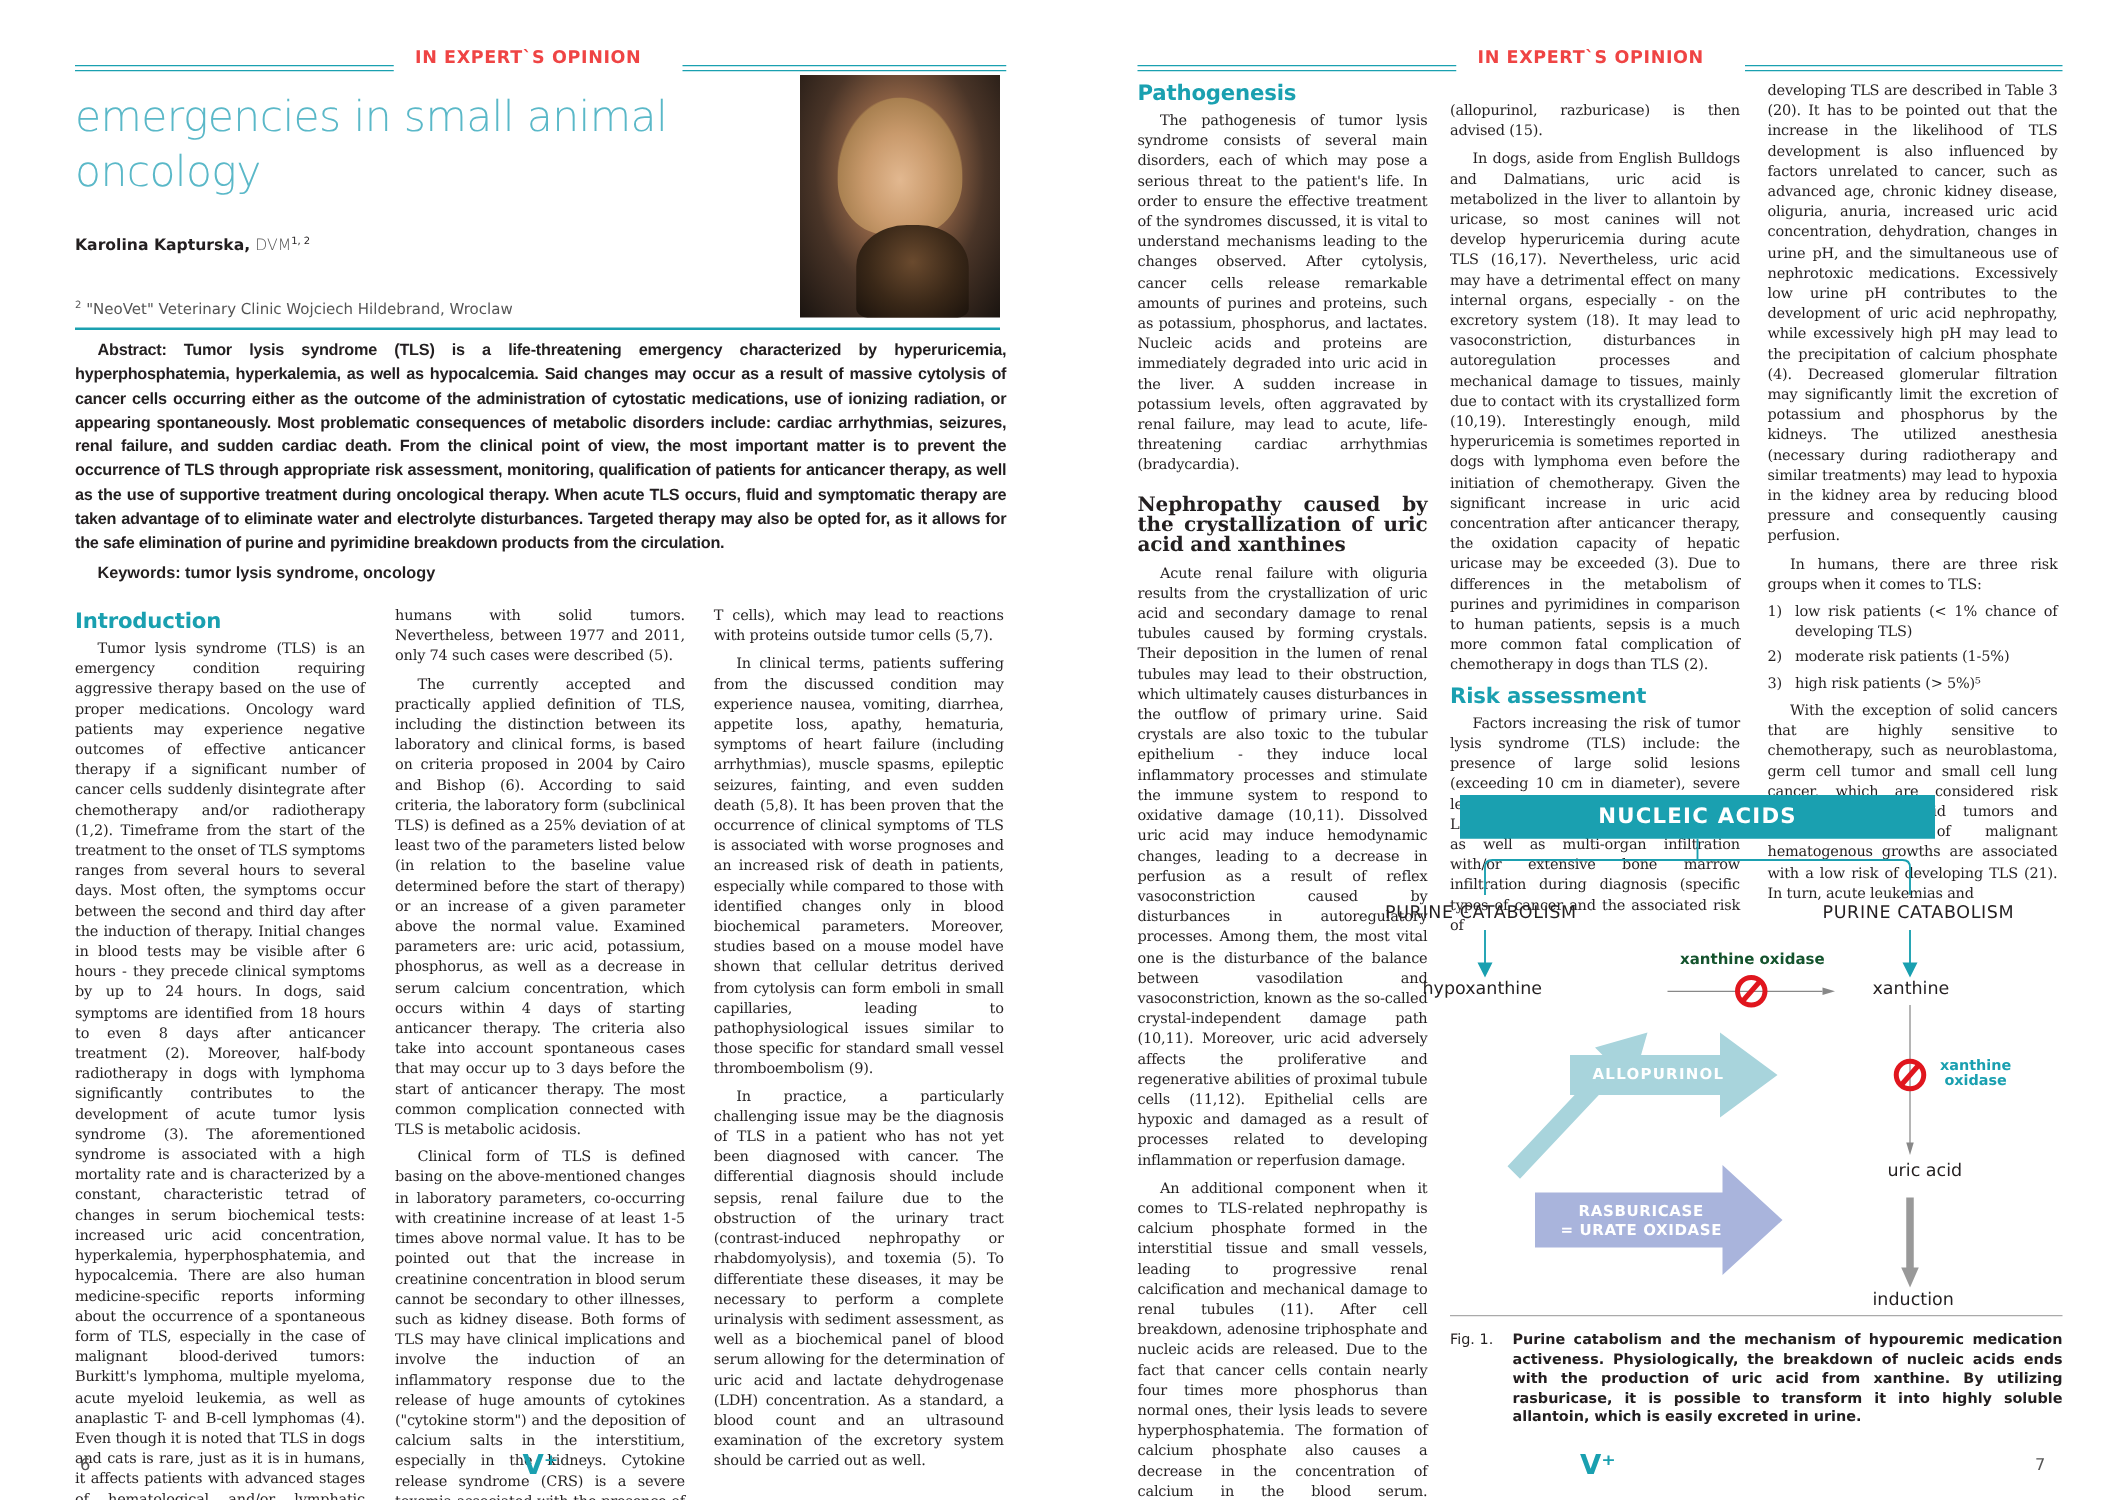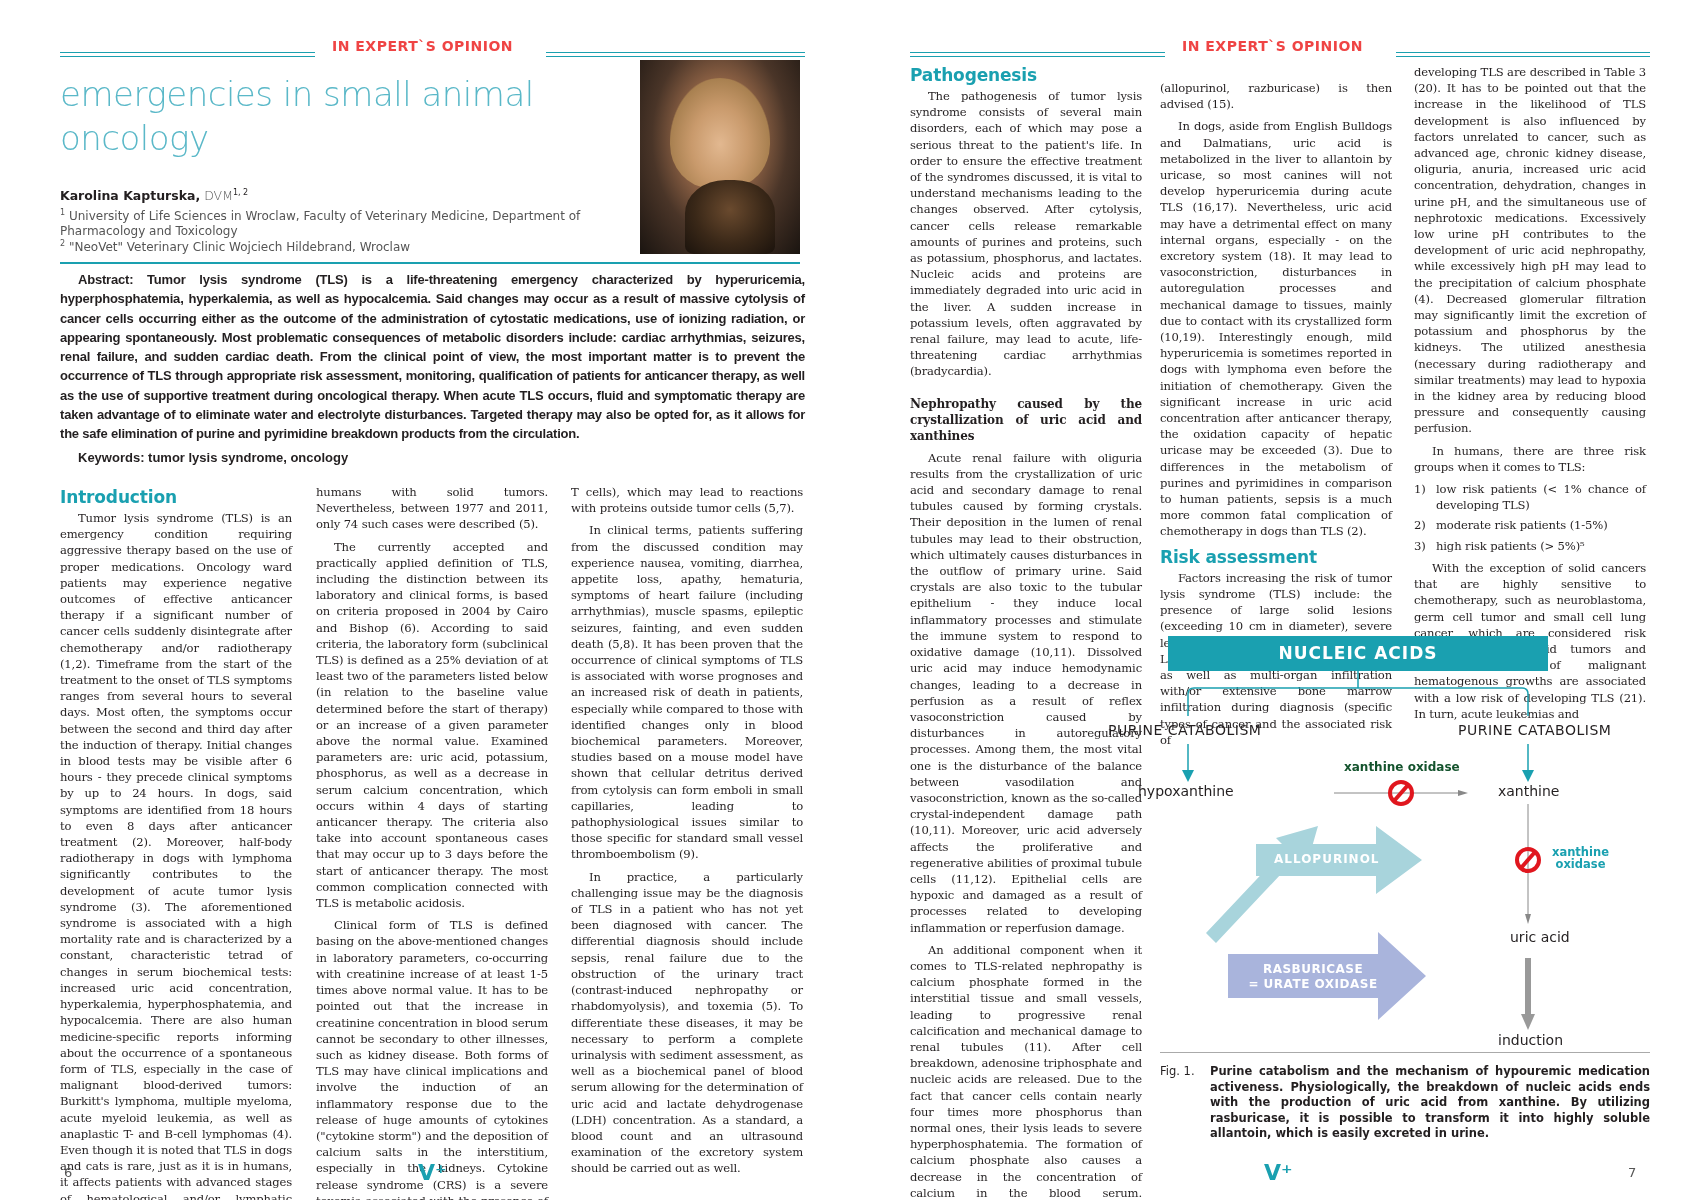--- a/index.html
+++ b/index.html
@@ -18,21 +18,21 @@
   .author b{font-weight:bold;}
   .author .deg{font-weight:300;color:#555;}
   .aff{position:absolute;left:60px;font-family:"DejaVu Sans",sans-serif;font-size:12px;color:#555;line-height:15px;width:560px;}
   .rule{position:absolute;left:60px;top:262px;width:740px;border-top:2px solid #1aa0b0;}
   .abstract{position:absolute;left:60px;top:270px;width:745px;font-family:"Liberation Sans",sans-serif;font-weight:bold;font-size:13px;line-height:19.3px;color:#231f20;text-align:justify;text-indent:18px;letter-spacing:-0.2px;}
   .keywords{position:absolute;left:78px;top:450px;font-family:"Liberation Sans",sans-serif;font-weight:bold;font-size:13px;}
   .col{position:absolute;font-size:11.6px;line-height:16.2px;text-align:justify;letter-spacing:-0.15px;}
   .col p{margin:0 0 6px 0;text-indent:18px;}
   .col p.ni{text-indent:0;}
   .h2{font-family:"DejaVu Sans",sans-serif;font-weight:bold;color:#1aa0b0;font-size:17px;line-height:22px;margin:0 0 2px 0;}
-  .h3{font-weight:bold;font-size:12px;margin:16px 0 6px 0;line-height:16px;}
+  .h3{font-weight:bold;font-size:16px;margin:16px 0 6px 0;line-height:16px;}
   .list{margin:0 0 6px 0;padding:0;list-style:none;}
   .list li{position:relative;padding-left:22px;margin-bottom:4px;}
   .list li .n{position:absolute;left:0;}
   .pgnum{position:absolute;top:1165px;font-family:"DejaVu Sans",sans-serif;font-size:13px;color:#555;}
   .logo{position:absolute;top:1160px;font-family:"DejaVu Sans",sans-serif;font-weight:bold;color:#1aa0b0;font-size:22px;}
   .fig{position:absolute;left:1168px;top:636px;width:480px;height:410px;}
   .fig svg{position:absolute;left:0;top:0;}
   .figtxt{position:absolute;font-family:"DejaVu Sans",sans-serif;white-space:nowrap;}
   .figrule{position:absolute;left:1160px;top:1052px;width:490px;border-top:1px solid #aaa;}
   .caption{position:absolute;left:1160px;top:1064px;width:490px;font-family:"DejaVu Sans",sans-serif;font-size:11.5px;line-height:15.5px;color:#231f20;}
@@ -54,24 +54,20 @@
   </div>
 
   <div class="photo">
     <div class="hair"></div>
     <div class="dog"></div>
   </div>
 
   <div class="author">
     <b>Karolina Kapturska,</b>
     <span class="deg">DVM</span><sup style="font-size:8px">1, 2</sup>
-  </div>
-  <div class="aff" style="top:205px;">
-    <sup style="font-size:8px">1</sup>
-    <span>University of Life Sciences in Wroclaw, Faculty of Veterinary Medicine, Department of Pharmacology and Toxicology</span>
   </div>
   <div class="aff" style="top:236px;">
     <sup style="font-size:8px">2</sup>
     <span>"NeoVet" Veterinary Clinic Wojciech Hildebrand, Wroclaw</span>
   </div>
 
   <div class="rule"></div>
   <div class="abstract">Abstract: Tumor lysis syndrome (TLS) is a life-threatening emergency characterized by hyperuricemia, hyperphosphatemia, hyperkalemia, as well as hypocalcemia. Said changes may occur as a result of massive cytolysis of cancer cells occurring either as the outcome of the administration of cytostatic medications, use of ionizing radiation, or appearing spontaneously. Most problematic consequences of metabolic disorders include: cardiac arrhythmias, seizures, renal failure, and sudden cardiac death. From the clinical point of view, the most important matter is to prevent the occurrence of TLS through appropriate risk assessment, monitoring, qualification of patients for anticancer therapy, as well as the use of supportive treatment during oncological therapy. When acute TLS occurs, fluid and symptomatic therapy are taken advantage of to eliminate water and electrolyte disturbances. Targeted therapy may also be opted for, as it allows for the safe elimination of purine and pyrimidine breakdown products from the circulation.</div>
   <div class="keywords">Keywords: tumor lysis syndrome, oncology</div>
 

